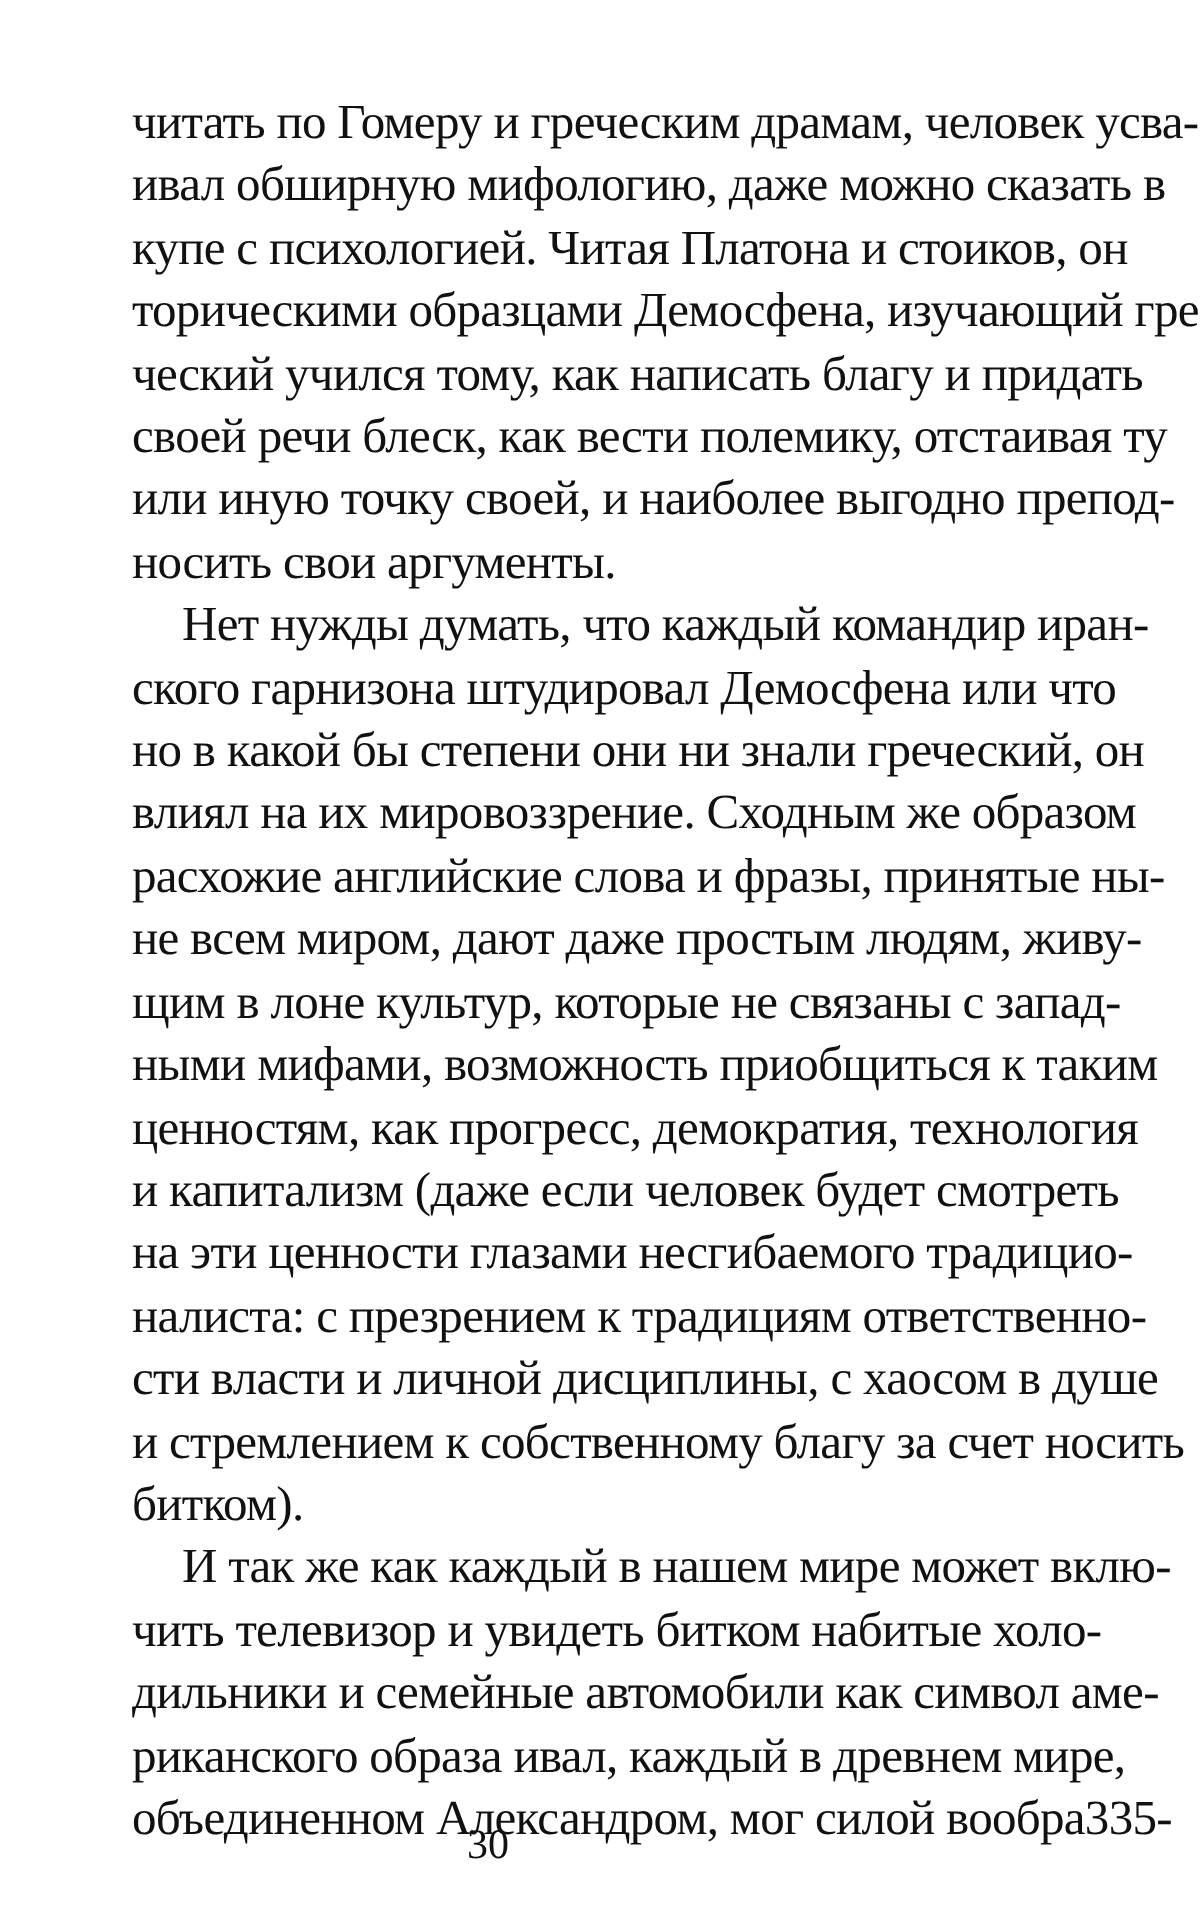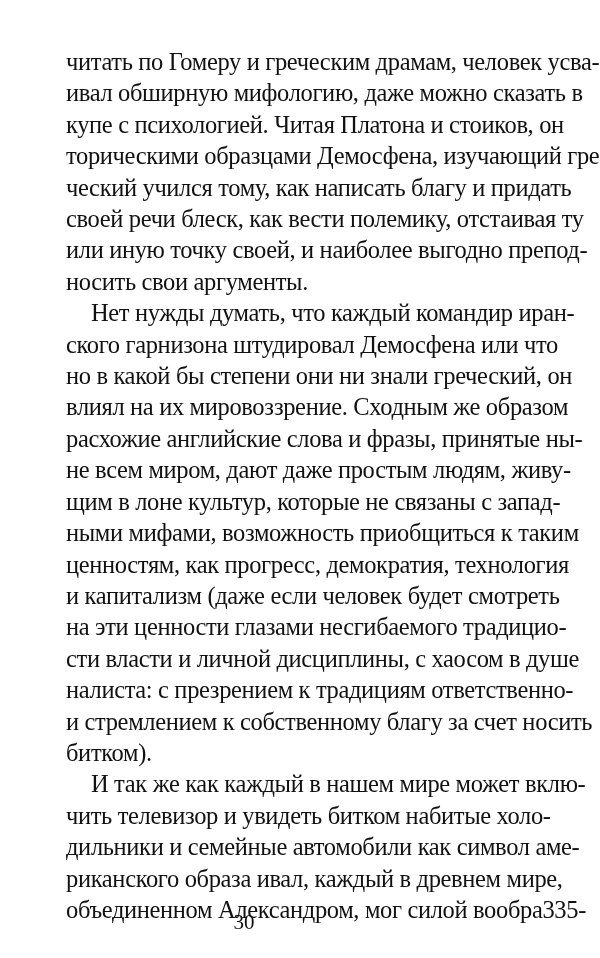--- a/index.html
+++ b/index.html
@@ -37,22 +37,22 @@
     <span class="line">ского гарнизона штудировал Демосфена или что</span>
     <span class="line">но в какой бы степени они ни знали греческий, он</span>
     <span class="line">влиял на их мировоззрение. Сходным же образом</span>
     <span class="line">расхожие английские слова и фразы, принятые ны-</span>
     <span class="line">не всем миром, дают даже простым людям, живу-</span>
     <span class="line">щим в лоне культур, которые не связаны с запад-</span>
     <span class="line">ными мифами, возможность приобщиться к таким</span>
     <span class="line">ценностям, как прогресс, демократия, технология</span>
     <span class="line">и капитализм (даже если человек будет смотреть</span>
     <span class="line">на эти ценности глазами несгибаемого традицио-</span>
+    <span class="line">налиста: с презрением к традициям ответственно-</span>
     <span class="line">сти власти и личной дисциплины, с хаосом в душе</span>
-    <span class="line">налиста: с презрением к традициям ответственно-</span>
     <span class="line">и стремлением к собственному благу за счет носить</span>
     <span class="line last">битком).</span>
   </div>
   <div>
     <span class="line indent">И так же как каждый в нашем мире может вклю-</span>
     <span class="line">чить телевизор и увидеть битком набитые холо-</span>
     <span class="line">дильники и семейные автомобили как символ аме-</span>
     <span class="line">риканского образа ивал, каждый в древнем мире,</span>
     <span class="line">объединенном Александром, мог силой вообра335-</span>
 

